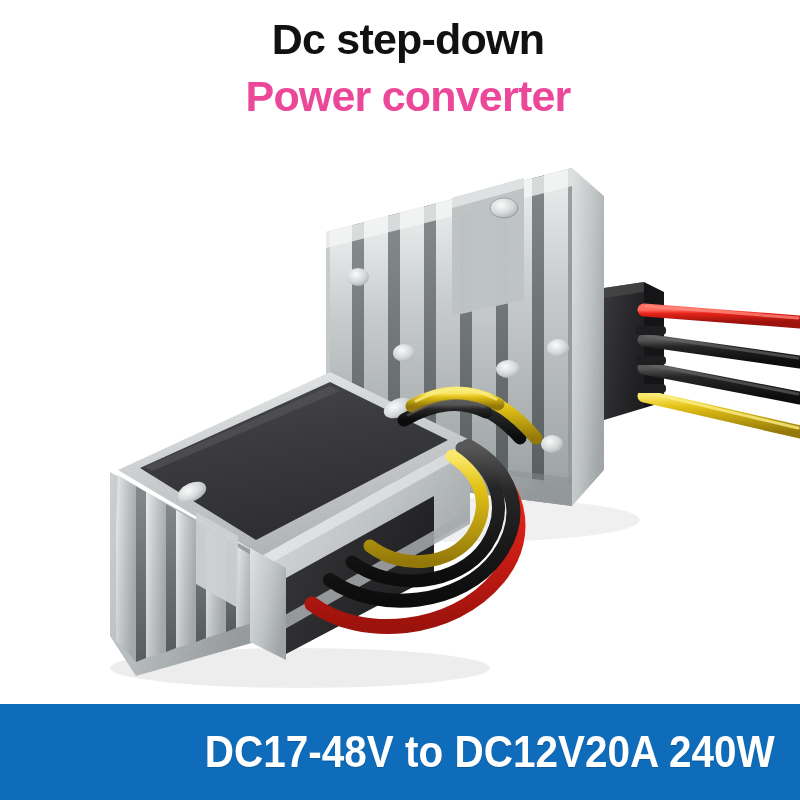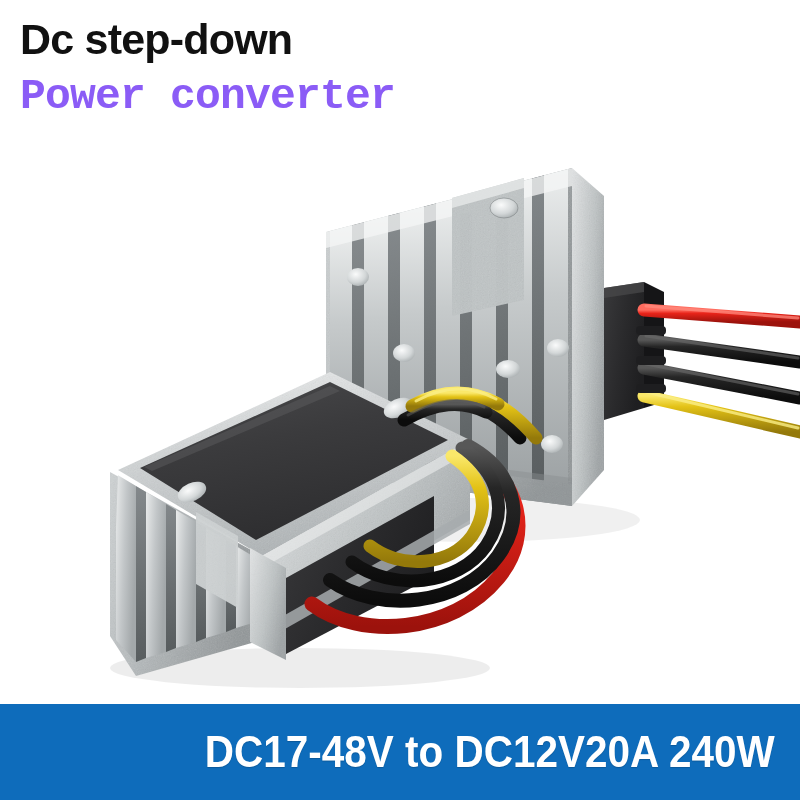--- a/index.html
+++ b/index.html
@@ -15,43 +15,42 @@
     overflow: hidden;
     font-family: "Liberation Sans", sans-serif;
   }
 
   
   #heading {
     position: absolute;
     top: 0;
     right: 0;
     width: 780px;
-    text-align: left;
+    text-align: center;
     padding-right: 4px;
     box-sizing: border-box;
     z-index: 40;
   }
   #title-main {
     font-size: 43px;
     font-weight: bold;
     color: #111111;
     letter-spacing: -0.8px;
     line-height: 1.0;
     margin-top: 18px;
     white-space: nowrap;
   }
   #title-sub {
     font-size: 43px;
     font-weight: bold;
-    color: #8b5cf6;
+    color: #ec4899;
     letter-spacing: -0.8px;
     line-height: 1.0;
     margin-top: 14px;
     white-space: nowrap;
-    font-family: Liberation Mono, monospace;
   }
 
   
   #banner {
     position: absolute;
     left: 0;
     bottom: 0;
     width: 800px;
     height: 96px;
     background: #0E6CBB;

